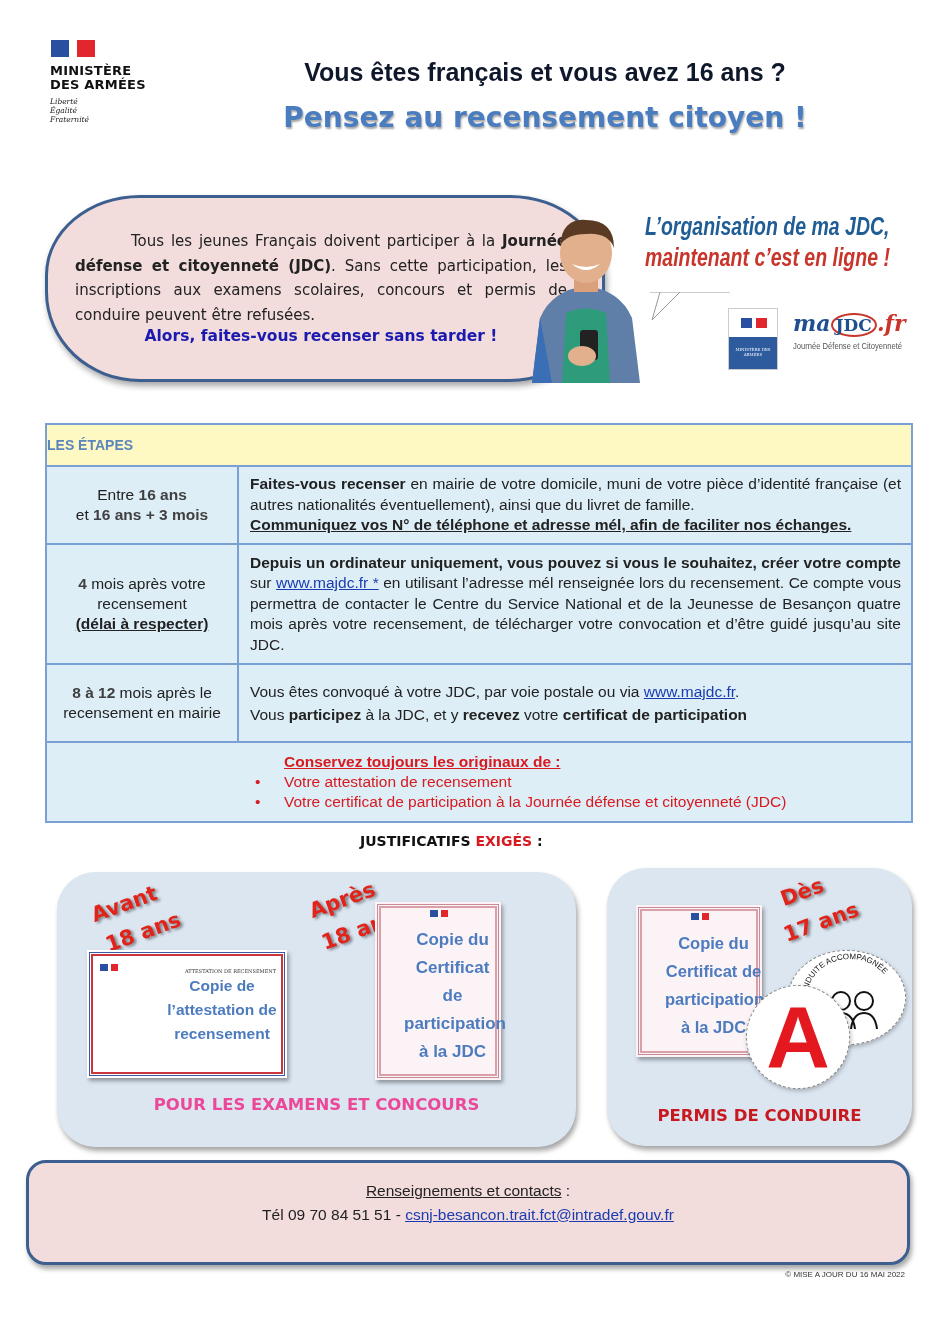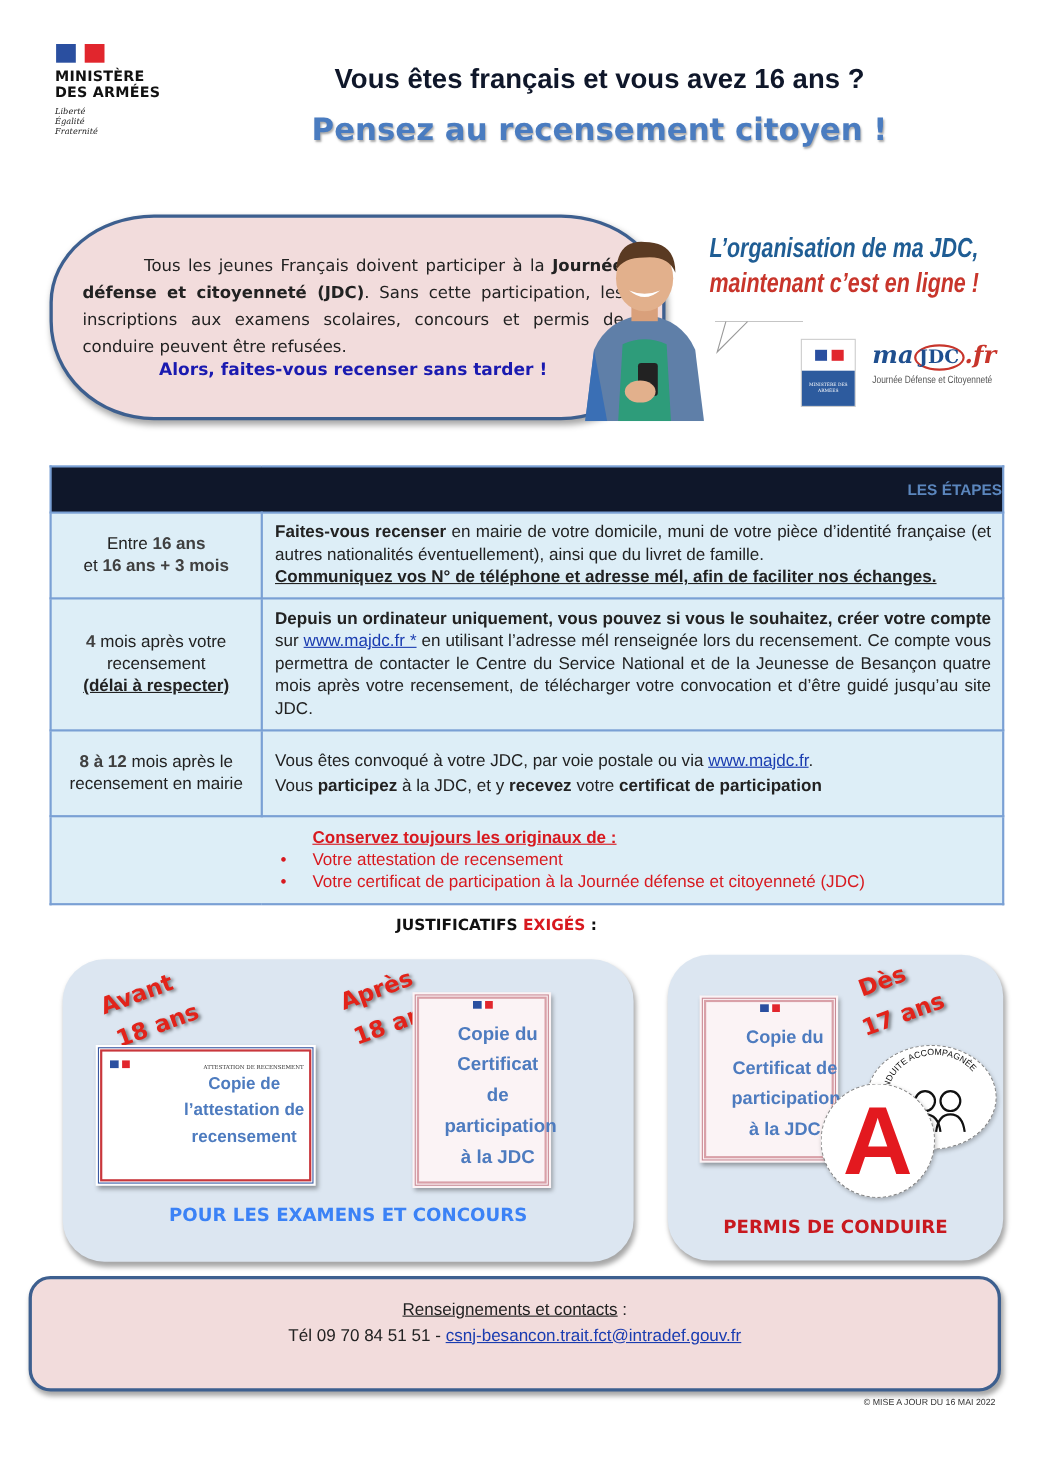--- a/index.html
+++ b/index.html
@@ -35,21 +35,21 @@
   .mini-min .top { height: 28px; display: flex; justify-content: center; align-items: center; }
   .mini-min .bot { height: 32px; background: #2d5b9e; color: #fff; font-size: 4px; text-align: center; padding-top: 10px; font-family: "DejaVu Serif", serif; }
   .majdc { position: absolute; left: 793px; top: 310px; width: 120px; height: 62px; }
   .majdc .logo-txt { font-family: "DejaVu Serif", serif; font-style: italic; font-weight: bold; font-size: 22px; color: #1f4f8f; }
   .majdc .logo-txt .fr { color: #c8352b; }
   .majdc .sub { font-family: "Liberation Sans", sans-serif; font-size: 9.5px; color: #555; transform: scaleX(0.8); transform-origin: left; white-space: nowrap; margin-top: 4px; }
 
   
   .steps { position: absolute; left: 45px; top: 423px; width: 868px; border: 2px solid #7aa0d4; border-collapse: collapse; }
   .steps td, .steps th { border: 2px solid #7aa0d4; }
-  .steps .head { height: 42px; background: #0f172a; text-align: right; font-size: 14px; font-weight: bold; color: #5b86bd; font-family: "Liberation Sans", sans-serif; }
+  .steps .head { height: 42px; background: #fef9c3; text-align: left; font-size: 14px; font-weight: bold; color: #5b86bd; font-family: "Liberation Sans", sans-serif; }
   .steps tr.row td { background: #ddeef7; }
   .steps .left { width: 192px; text-align: center; font-family: "Liberation Sans", sans-serif; font-size: 15.5px; line-height: 20px; color: #222; padding: 4px 6px; }
   .steps .right { font-family: "Liberation Sans", sans-serif; font-size: 15.5px; line-height: 20.5px; color: #222; padding: 4px 10px 4px 11px; text-align: justify; }
   .red { color: #404040; font-weight: bold; }
   .b { font-weight: bold; }
   .u { text-decoration: underline; }
   .link { color: #1a3cb0; text-decoration: underline; }
   .r1 { height: 78px; }
   .r2 { height: 120px; }
   .r3 { height: 78px; }
@@ -76,21 +76,21 @@
 
   .attest { left: 87px; top: 950px; width: 200px; height: 128px; }
   .attest .cap { top: 24px; font-size: 15.5px; line-height: 24px; padding-left: 70px; }
   .attest .hdr { position: absolute; left: 98px; top: 18px; font-family: "DejaVu Serif", serif; font-size: 5px; color: #333; }
 
   .cert1 { left: 375px; top: 902px; width: 126px; height: 178px; background: #fbf3f5; }
   .cert1 .cap { top: 24px; font-size: 17px; line-height: 28px; }
   .cert2 { left: 636px; top: 905px; width: 126px; height: 152px; background: #fbf3f5; }
   .cert2 .cap { top: 24px; font-size: 16.5px; line-height: 28px; }
 
-  .panel-label1 { position: absolute; left: 57px; width: 519px; top: 1095px; text-align: center; font-family: "DejaVu Sans", sans-serif; font-weight: bold; font-size: 16.5px; color: #3b82f6; }
+  .panel-label1 { position: absolute; left: 57px; width: 519px; top: 1095px; text-align: center; font-family: "DejaVu Sans", sans-serif; font-weight: bold; font-size: 16.5px; color: #ec4899; }
   .panel-label2 { position: absolute; left: 607px; width: 305px; top: 1106px; text-align: center; font-family: "DejaVu Sans", sans-serif; font-weight: bold; font-size: 16.5px; color: #c8191f; }
 
   .disc { position: absolute; border-radius: 50%; background: #fff; border: 1px dashed #888; box-shadow: 1px 2px 4px rgba(0,0,0,0.25); }
   .disc-ca { left: 788px; top: 950px; width: 118px; height: 95px; }
   .disc-a { left: 746px; top: 985px; width: 104px; height: 104px; display: flex; align-items: center; justify-content: center; }
   .disc-a span { font-family: "Liberation Sans", sans-serif; font-weight: bold; font-size: 88px; color: #e3191f; line-height: 1; }
 
   
   .contact { position: absolute; left: 26px; top: 1160px; width: 884px; height: 105px; background: #f2dcdc; border: 3px solid #3d5f8f; border-radius: 20px; box-shadow: 2px 4px 5px rgba(0,0,0,0.35); text-align: center; font-family: "Liberation Sans", sans-serif; font-size: 15.5px; line-height: 23.5px; color: #222; padding-top: 16px; }
   .contact .t { text-decoration: underline; }

